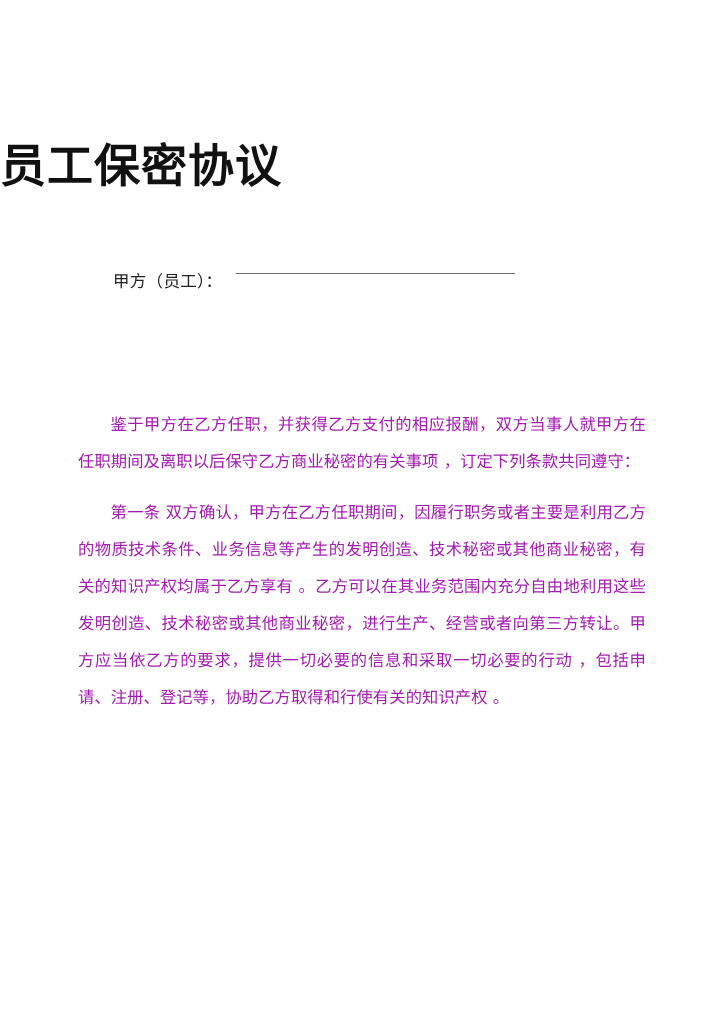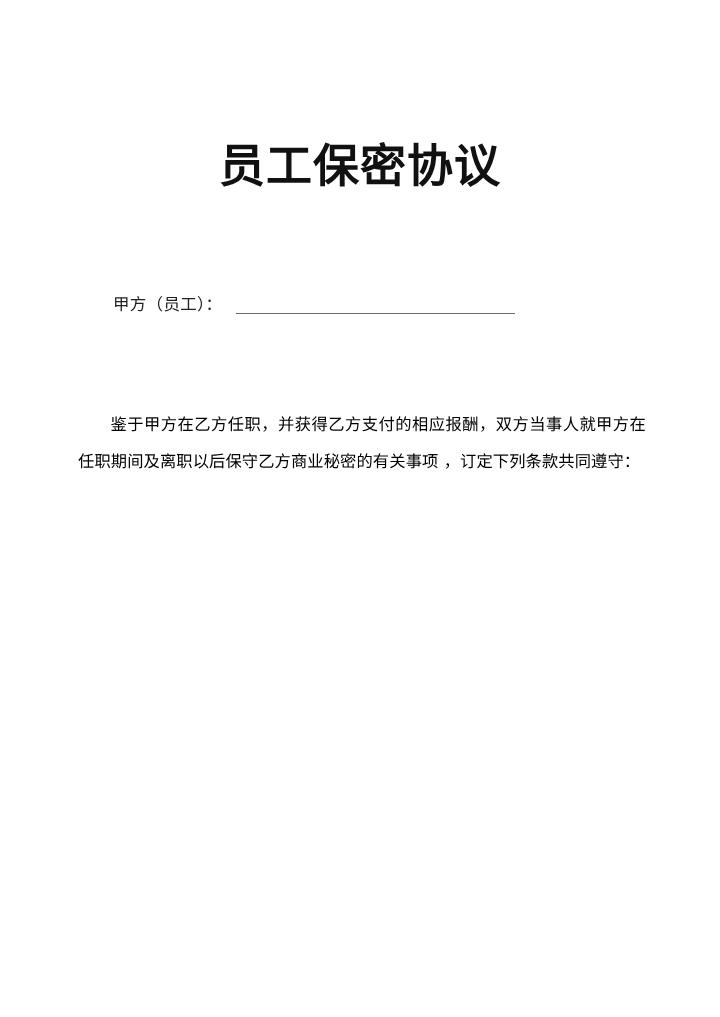--- a/index.html
+++ b/index.html
@@ -18,39 +18,39 @@
     color: #222222;
     box-sizing: border-box;
   }
 
   
   .doc-title {
     position: absolute;
     left: 0;
     top: 142px;
     width: 720px;
-    text-align: center;
+    text-align: left;
     font-size: 46px;
     font-weight: 700;
     letter-spacing: 1px;
     color: #111111;
     line-height: 1.08;
     white-space: nowrap;
   }
 
   
   .party-block {
     position: absolute;
     left: 113px;
     top: 272px;
     width: 480px;
   }
   .party-row {
     display: flex;
-    align-items: flex-end;
+    align-items: flex-start;
     height: 45px;
   }
   .party-label {
     font-size: 16.5px;
     line-height: 1.2;
     color: #222222;
     white-space: nowrap;
     padding-bottom: 2px;
     letter-spacing: 0.3px;
   }
@@ -70,21 +70,21 @@
     top: 406px;
     width: 568px;
   }
   .para {
     font-size: 16.3px;
     line-height: 37px;
     text-align: justify;
     text-justify: inter-ideograph;
     text-indent: 2em;
     margin: 0 0 14px 0;
-    color: #000000;
+    color: #a21caf;
     letter-spacing: 0.1px;
     word-break: break-all;
   }
   .para:last-child { margin-bottom: 0; }
 </style>
 </head>
 <body>
 
 <div class="page">
 
@@ -92,15 +92,16 @@
 
   <div class="party-block">
     <div class="party-row">
       <span class="party-label">甲方（员工）：</span>
       <span class="party-rule"></span>
     </div>
   </div>
 
   <div class="body-block">
     <p class="para">鉴于甲方在乙方任职，并获得乙方支付的相应报酬，双方当事人就甲方在任职期间及离职以后保守乙方商业秘密的有关事项 ，订定下列条款共同遵守：</p>
+    <p class="para">第一条 双方确认，甲方在乙方任职期间，因履行职务或者主要是利用乙方的物质技术条件、业务信息等产生的发明创造、技术秘密或其他商业秘密，有关的知识产权均属于乙方享有 。乙方可以在其业务范围内充分自由地利用这些发明创造、技术秘密或其他商业秘密，进行生产、经营或者向第三方转让。甲方应当依乙方的要求，提供一切必要的信息和采取一切必要的行动 ，包括申请、注册、登记等，协助乙方取得和行使有关的知识产权 。</p>
   </div>
 
 </div>
 
 </body></html>

